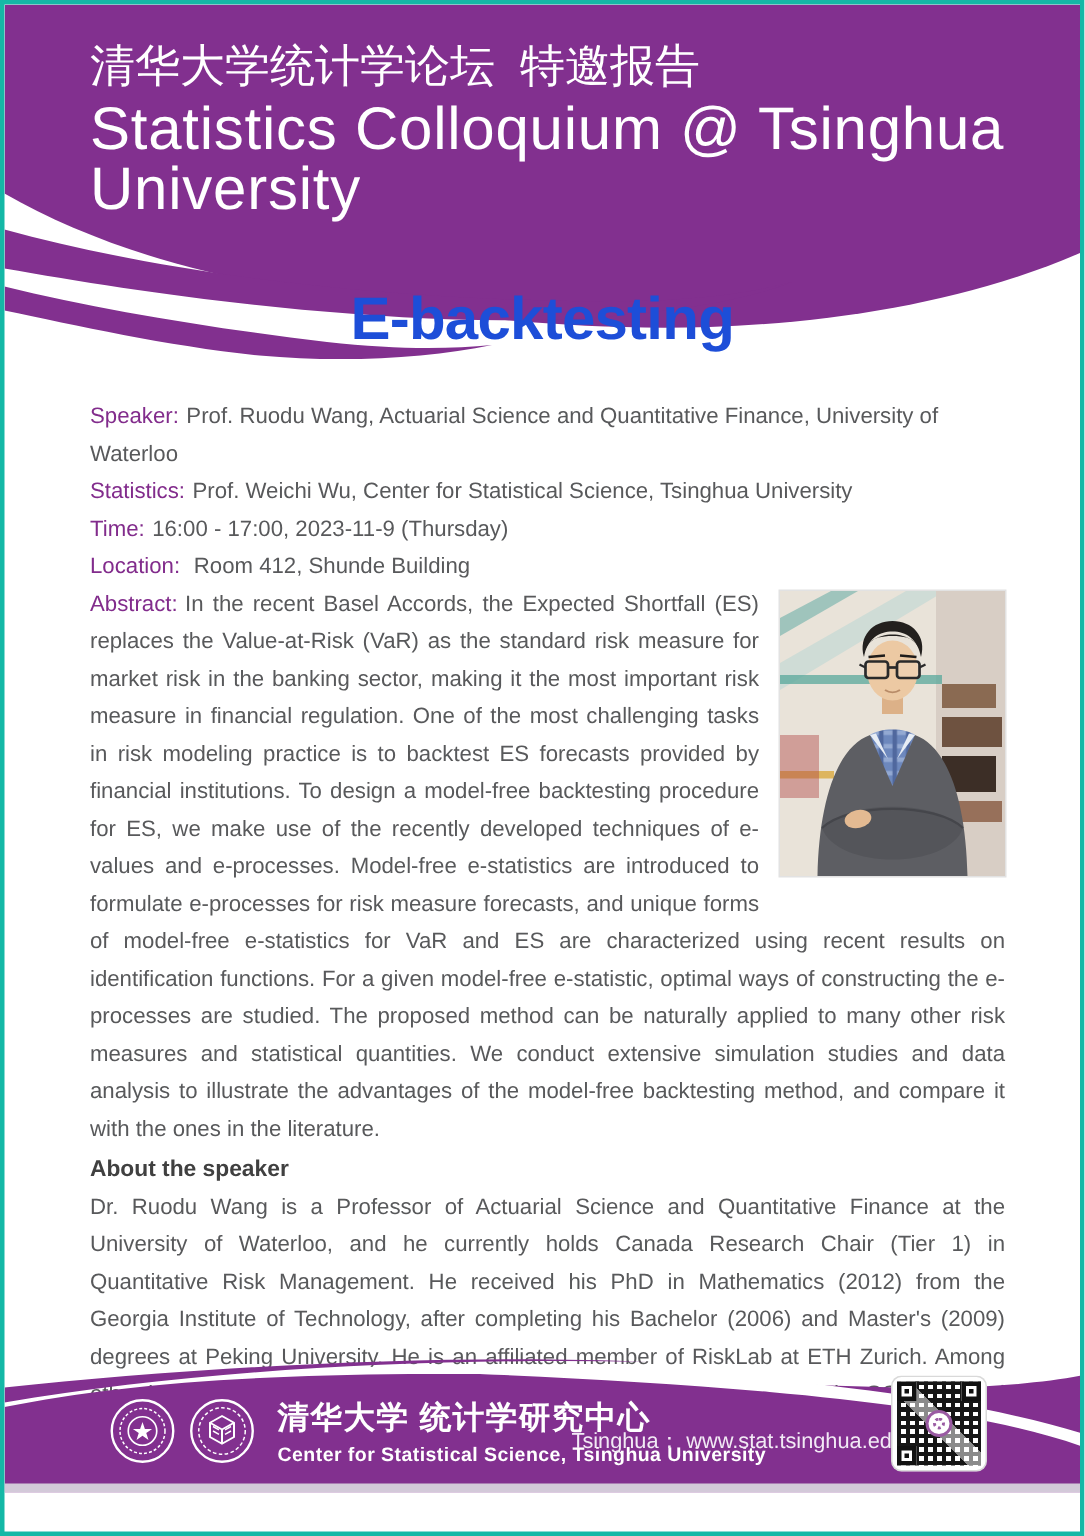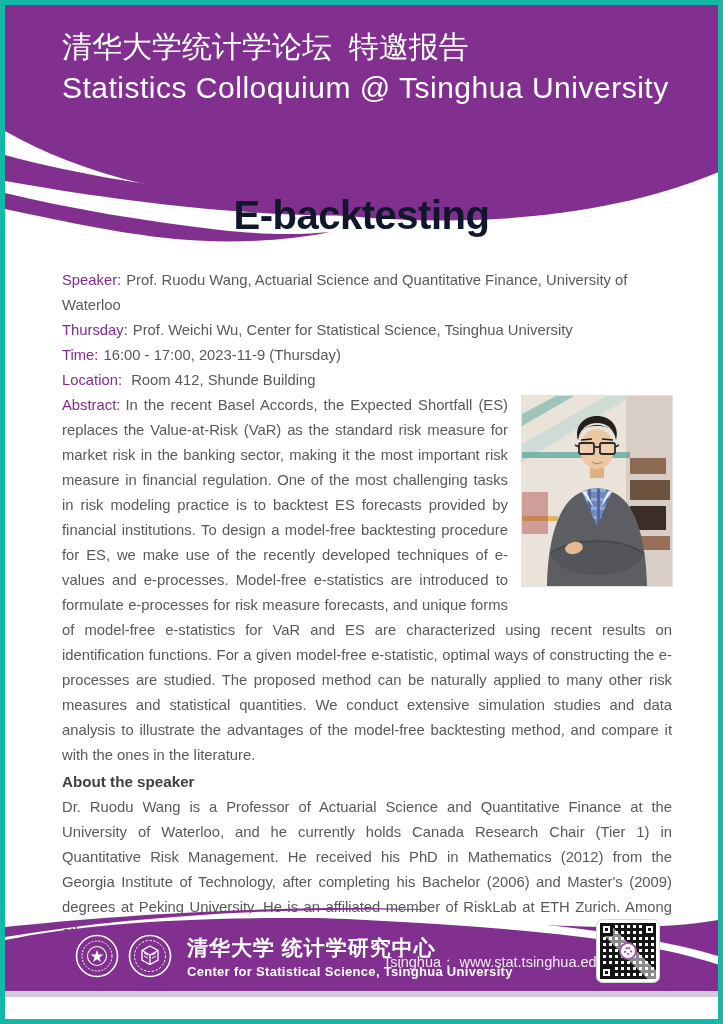--- a/index.html
+++ b/index.html
@@ -1,27 +1,27 @@
 <!DOCTYPE html>
 <html><head>
 <meta charset="utf-8">
 <style>
   html,body{margin:0;padding:0;background:#eee;}
   .poster{
     position:relative; width:723px; height:1024px; background:#fff;
     overflow:hidden; font-family:"Liberation Sans","DejaVu Sans",sans-serif;
-    border:5px solid #14b8a6; box-sizing:border-box; margin:0 auto;
+    border:3px solid #14b8a6; box-sizing:border-box; margin:0 auto;
   }
   svg{display:block;}
   .header-waves{position:absolute;top:0;left:0;z-index:1;}
   .header-text{position:absolute;top:21px;left:57px;color:#fff;z-index:2;}
   .header-zh{font-size:30px;line-height:42px;font-weight:400;}
-  .header-en{font-size:30px;line-height:40px;font-weight:400;letter-spacing:.5px;}
+  .header-en{font-size:40px;line-height:40px;font-weight:400;letter-spacing:.5px;}
   .talk-title{position:absolute;top:188px;left:0;width:100%;text-align:center;
-    font-size:40px;font-weight:700;color:#0f172a;z-index:2;margin:0;letter-spacing:-.5px;}
+    font-size:40px;font-weight:700;color:#1d4ed8;z-index:2;margin:0;letter-spacing:-.5px;}
   .content{position:absolute;top:263px;left:57px;width:610px;color:#58595B;
     font-size:14.8px;line-height:25px;z-index:1;}
   .lbl{color:#822C8C;font-weight:400;margin-right:5px;}
   .abstract{text-align:justify;}
   .photo-wrap{float:right;width:150px;height:190px;margin:3px 0 8px 14px;
     position:relative;outline:1px solid #e2e2e2;}
   .about-heading{color:#404040;font-weight:700;font-size:15.2px;margin:1px 0;}
   .bio{text-align:justify;}
   .footer{position:absolute;left:0;top:888px;width:723px;height:104px;z-index:3;}
   .footer-waves{position:absolute;top:0;left:0;}
@@ -61,21 +61,21 @@
     <div class="header-en">Statistics Colloquium @ Tsinghua University</div>
   </div>
 
   <h1 class="talk-title">E-backtesting</h1>
 
   <div class="content">
     <div class="info-line">
       <span class="lbl">Speaker:</span><span class="val">Prof. Ruodu Wang, Actuarial Science and Quantitative Finance, University of Waterloo</span>
     </div>
     <div class="info-line">
-      <span class="lbl">Thursday:</span><span class="val">Prof. Weichi Wu, Center for Statistical Science, Tsinghua University</span>
+      <span class="lbl">Statistics:</span><span class="val">Prof. Weichi Wu, Center for Statistical Science, Tsinghua University</span>
     </div>
     <div class="info-line">
       <span class="lbl">Time:</span><span class="val">16:00 - 17:00, 2023-11-9 (Thursday)</span>
     </div>
     <div class="info-line">
       <span class="lbl">Location:</span><span class="val">&nbsp;Room 412, Shunde Building</span>
     </div>
 
     <div class="abstract">
       

